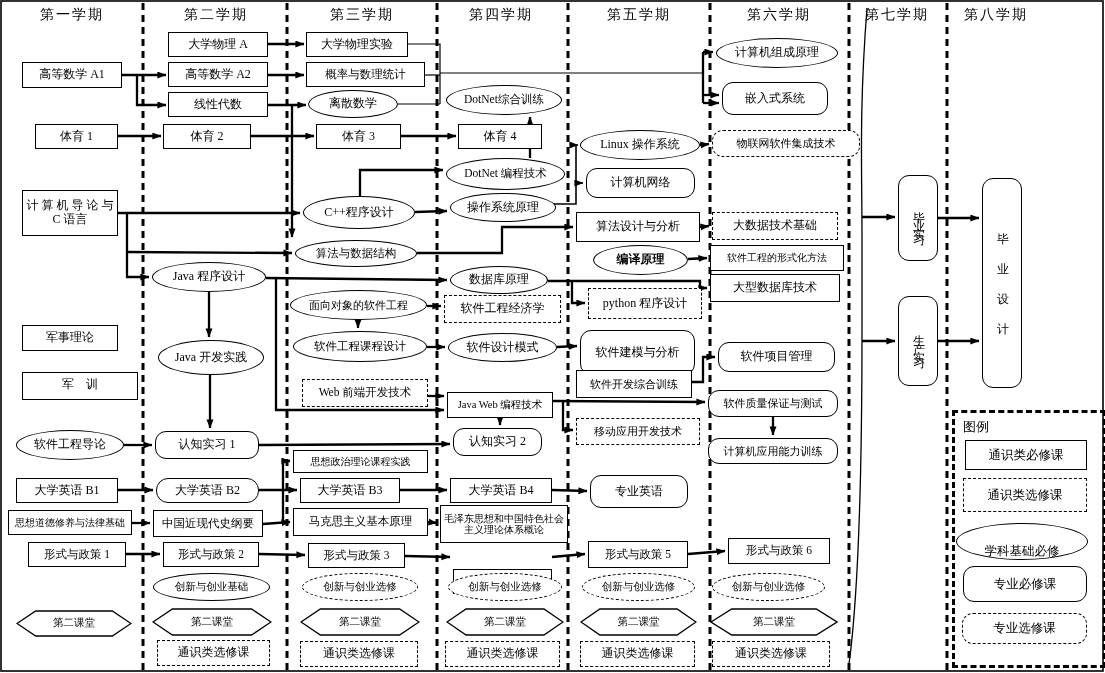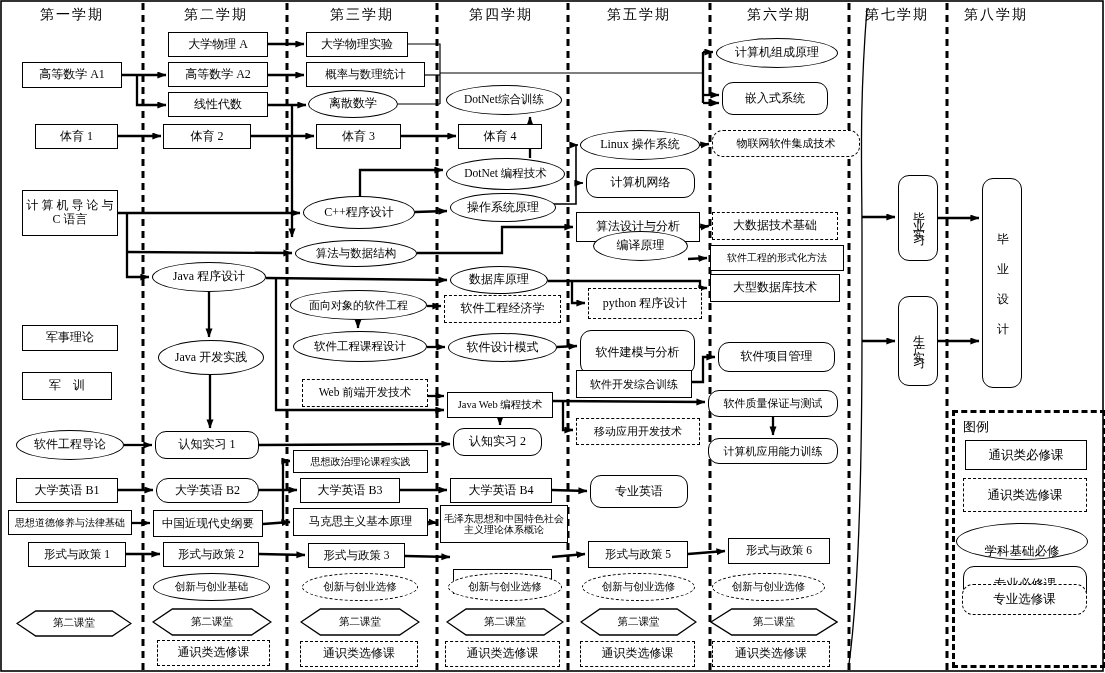--- a/index.html
+++ b/index.html
@@ -132,21 +132,21 @@
       </div>
       <div class="node" style="left: 35px; top: 124px; width: 83px; height: 25px;">
         <span>体育 1</span>
       </div>
       <div class="node" style="left: 22px; top: 190px; width: 96px; height: 46px;">
         <span>计 算 机 导 论 与 C 语言</span>
       </div>
       <div class="node" style="left: 22px; top: 325px; width: 96px; height: 26px;">
         <span>军事理论</span>
       </div>
-      <div class="node" style="left: 22px; top: 372px; width: 90px; height: 28px;">
+      <div class="node" style="left: 22px; top: 372px; width: 116px; height: 28px; font-family: Liberation Mono, monospace;">
         <span>军　训</span>
       </div>
       <div class="node ellipse" style="left: 16px; top: 430px; width: 108px; height: 30px;">
         <span>软件工程导论</span>
       </div>
       <div class="node" style="left: 16px; top: 478px; width: 102px; height: 25px;">
         <span>大学英语 B1</span>
       </div>
       <div class="node" style="left: 8px; top: 510px; width: 124px; height: 25px; font-size: 10px;">
         <span>思想道德修养与法律基础</span>
@@ -303,21 +303,21 @@
       </div>
       <div class="node ellipse" style="left: 580px; top: 130px; width: 120px; height: 30px;">
         <span>Linux 操作系统</span>
       </div>
       <div class="node rrect" style="left: 586px; top: 168px; width: 109px; height: 30px;">
         <span>计算机网络</span>
       </div>
       <div class="node" style="left: 576px; top: 212px; width: 124px; height: 30px;">
         <span>算法设计与分析</span>
       </div>
-      <div class="node ellipse" style="left: 593px; top: 231px; width: 95px; height: 30px;">
+      <div class="node ellipse" style="left: 593px; top: 245px; width: 95px; height: 30px; font-weight: bold;">
         <span>编译原理</span>
       </div>
       <div class="node dash" style="left: 588px; top: 288px; width: 114px; height: 31px;">
         <span>python 程序设计</span>
       </div>
       <div class="node rrect" style="left: 580px; top: 330px; width: 115px; height: 45px;">
         <span>软件建模与分析</span>
       </div>
       <div class="node" style="left: 576px; top: 370px; width: 116px; height: 28px; font-size: 11px;">
         <span>软件开发综合训练</span>
@@ -399,20 +399,20 @@
       </div>
       <div class="node dash" style="left: 963px; top: 478px; width: 124px; height: 34px; font-size: 12.5px;">
         <span>通识类选修课</span>
       </div>
       <div class="node ellipse" style="left: 956px; top: 523px; width: 132px; height: 37px; font-size: 12.5px; align-items: flex-end;">
         <span>学科基础必修</span>
       </div>
       <div class="node rrect" style="left: 963px; top: 566px; width: 124px; height: 36px; font-size: 12.5px;">
         <span>专业必修课</span>
       </div>
-      <div class="node rrect dash" style="left: 962px; top: 584px; width: 125px; height: 31px; font-size: 12.5px;">
+      <div class="node rrect dash" style="left: 962px; top: 613px; width: 125px; height: 31px; font-size: 12.5px;">
         <span>专业选修课</span>
       </div>
     </div>
 
   <div id="legend-frame" style="left: 952px; top: 410px; width: 148px; height: 252px;"></div>
   <div id="legend-title" style="left: 963px; top: 418px;">图例</div>
 </div>
 
 </body></html>

